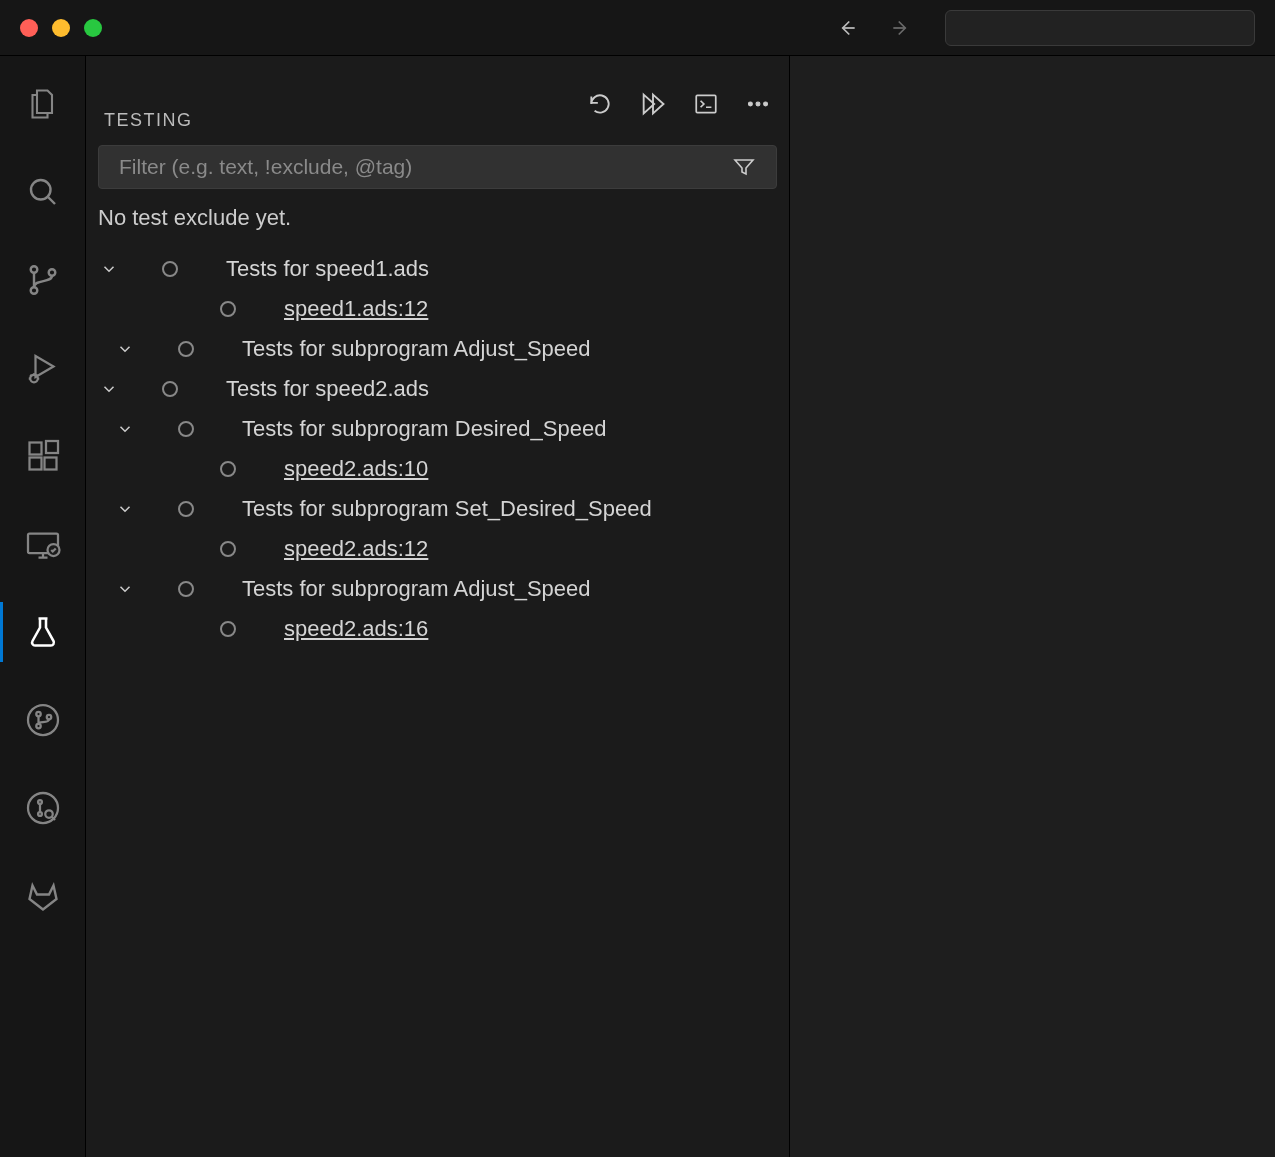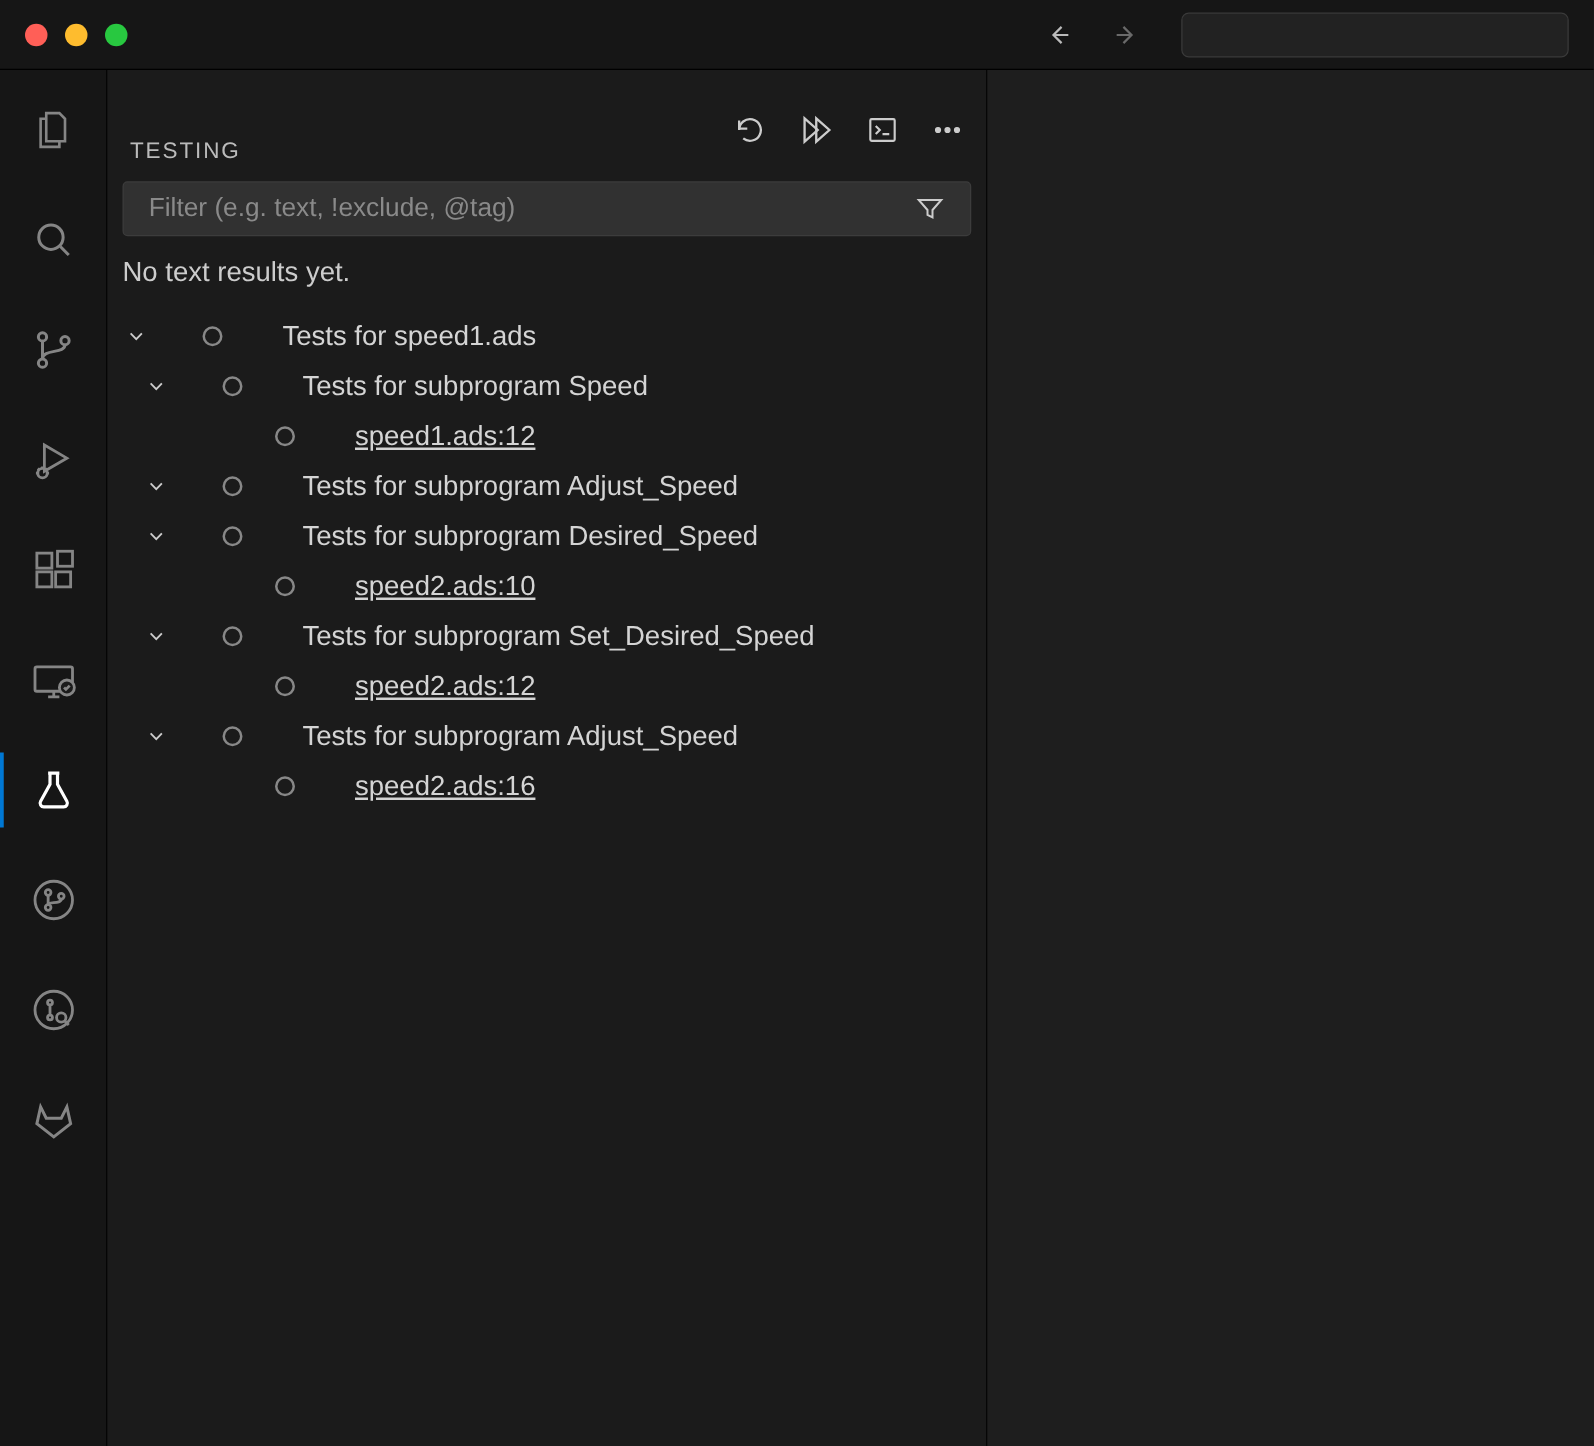--- a/index.html
+++ b/index.html
@@ -313,58 +313,58 @@
       <div class="filter-box">
         <input class="filter-input" type="text" placeholder="Filter (e.g. text, !exclude, @tag)" style="">
         <div class="icon-btn">
           <svg width="24" height="24" viewBox="0 0 24 24" fill="none" stroke="#cccccc" stroke-width="1.6">
               <path d="M3 5h18l-7 8v6l-4-2v-4z"></path>
             </svg>
         </div>
       </div>
     </div>
 
-    <div class="status-text">No text results yet.</div>
+    <div class="status-text">No test exclude yet.</div>
 
     <div class="tree" id="tree">
         <div class="tree-row indent-0">
           <span class="chevron">
             <svg width="18" height="18" viewBox="0 0 24 24" fill="none" stroke-width="2">
               <path d="M6 9l6 6 6-6"></path>
             </svg>
           </span>
           <span class="status-circle"></span>
           <span>Tests for speed1.ads</span>
         </div>
+        <div class="tree-row indent-2 no-chevron">
+          <span class="chevron">
+            <svg width="18" height="18" viewBox="0 0 24 24" fill="none" stroke-width="2">
+              <path d="M6 9l6 6 6-6"></path>
+            </svg>
+          </span>
+          <span class="status-circle"></span>
+          <span>speed1.ads:12</span>
+        </div>
         <div class="tree-row indent-1">
           <span class="chevron">
             <svg width="18" height="18" viewBox="0 0 24 24" fill="none" stroke-width="2">
               <path d="M6 9l6 6 6-6"></path>
             </svg>
           </span>
           <span class="status-circle"></span>
-          <span>Tests for subprogram Speed</span>
-        </div>
-        <div class="tree-row indent-2 no-chevron">
-          <span class="chevron">
-            <svg width="18" height="18" viewBox="0 0 24 24" fill="none" stroke-width="2">
-              <path d="M6 9l6 6 6-6"></path>
-            </svg>
-          </span>
-          <span class="status-circle"></span>
-          <span>speed1.ads:12</span>
-        </div>
-        <div class="tree-row indent-1">
-          <span class="chevron">
-            <svg width="18" height="18" viewBox="0 0 24 24" fill="none" stroke-width="2">
-              <path d="M6 9l6 6 6-6"></path>
-            </svg>
-          </span>
-          <span class="status-circle"></span>
           <span>Tests for subprogram Adjust_Speed</span>
+        </div>
+        <div class="tree-row indent-0">
+          <span class="chevron">
+            <svg width="18" height="18" viewBox="0 0 24 24" fill="none" stroke-width="2">
+              <path d="M6 9l6 6 6-6"></path>
+            </svg>
+          </span>
+          <span class="status-circle"></span>
+          <span>Tests for speed2.ads</span>
         </div>
         <div class="tree-row indent-1">
           <span class="chevron">
             <svg width="18" height="18" viewBox="0 0 24 24" fill="none" stroke-width="2">
               <path d="M6 9l6 6 6-6"></path>
             </svg>
           </span>
           <span class="status-circle"></span>
           <span>Tests for subprogram Desired_Speed</span>
         </div>

